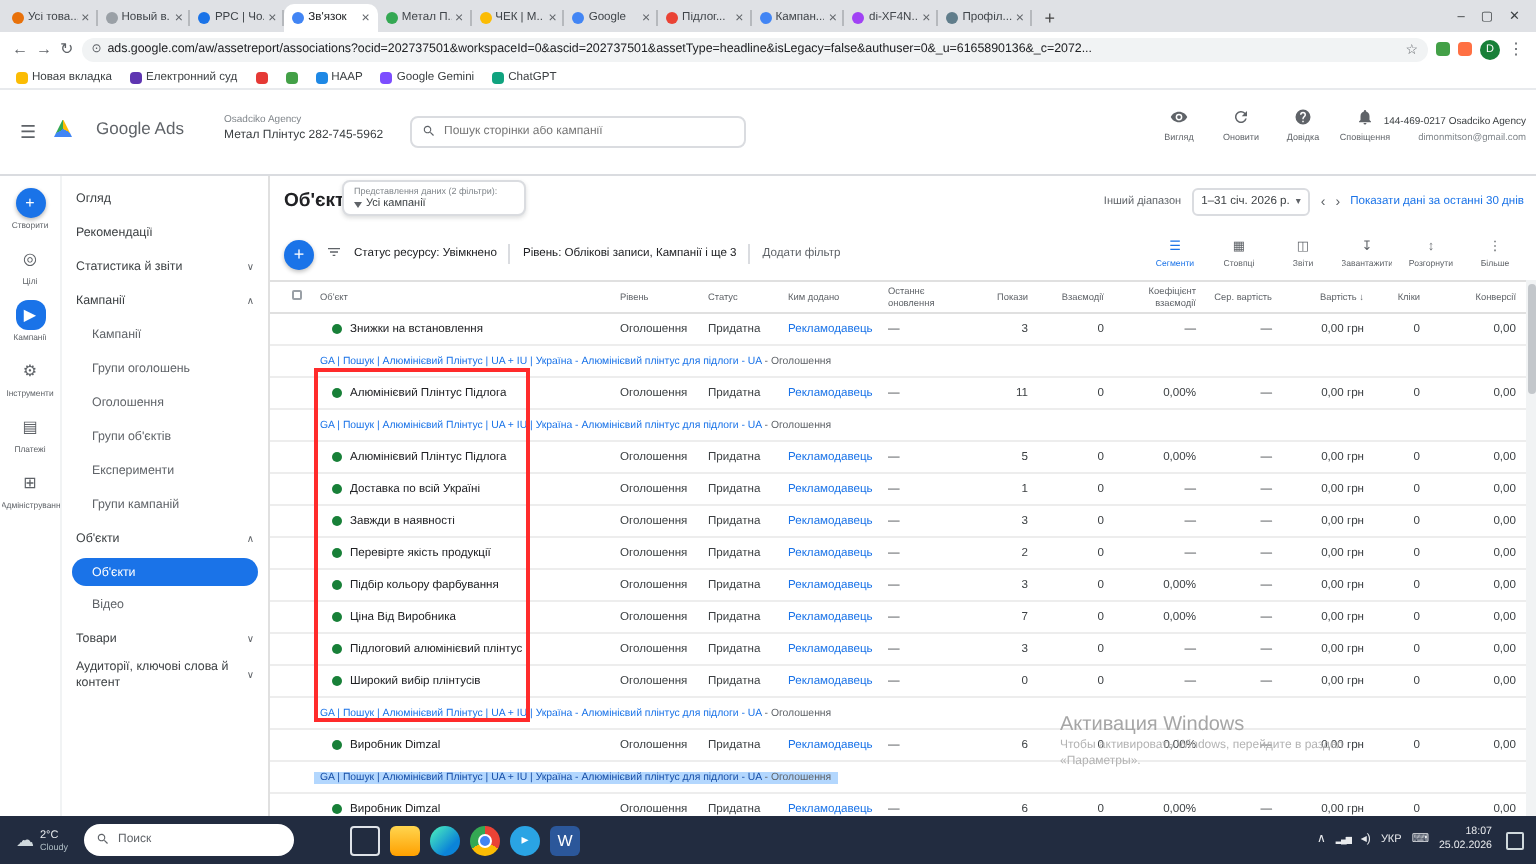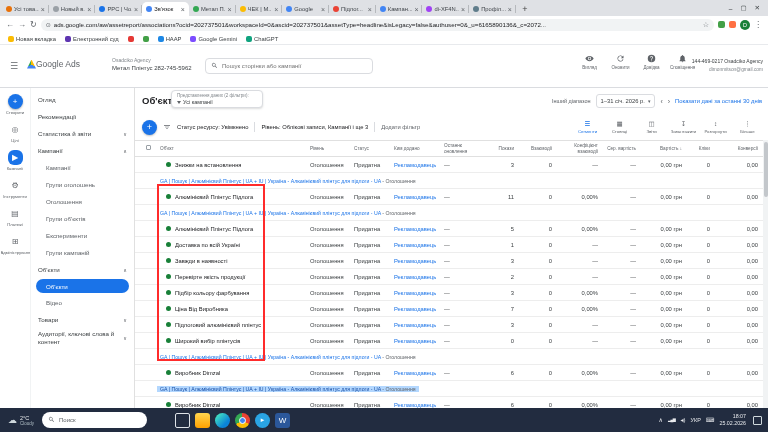--- a/index.html
+++ b/index.html
@@ -29,21 +29,21 @@
 .avatar{width:10px;height:10px;border-radius:50%;background:#188038;color:#fff;font-size:5.5px;display:flex;align-items:center;justify-content:center;flex:none}
 
 
 .bookmarks{position:absolute;top:33px;left:0;right:0;height:12px;background:#fff;display:flex;align-items:center;gap:9px;padding:0 8px;border-bottom:1px solid #e8eaed}
 .bm{display:flex;align-items:center;gap:2px;color:#3c4043;font-size:5.8px;white-space:nowrap}
 .bm-ic{width:6px;height:6px;border-radius:2px;flex:none}
 
 
 .adshead{position:absolute;top:45px;left:0;right:0;height:43px;background:#fff;border-bottom:1px solid #dadce0}
 .hamb{position:absolute;left:10px;top:16px;color:#5f6368;font-size:9px}
-.adslogo{position:absolute;left:27px;top:14px;display:flex;align-items:center;gap:0}
+.adslogo{position:absolute;left:27px;top:14px;display:flex;align-items:center;gap:12px}
 .adslogo .tri{width:9px;height:9px;background:conic-gradient(#fbbc04 0 33%,#4285f4 0 66%,#34a853 0);clip-path:polygon(50% 0,100% 100%,0 100%)}
 .adslogo .txt{font-size:8.5px;color:#5f6368}
 .acct{position:absolute;left:112px;top:12px;line-height:1.35}
 .acct .l1{font-size:5px;color:#80868b}
 .acct .l2{font-size:6px;color:#3c4043}
 .adssearch{position:absolute;left:205px;top:13px;width:168px;height:16px;border:1px solid #dadce0;border-radius:4px;display:flex;align-items:center;gap:4px;padding:0 5px}
 .adssearch input{border:0;outline:0;flex:1;font-size:6px;color:#5f6368;background:transparent}
 .hactions{position:absolute;right:72px;top:9px;display:flex;gap:4px}
 .hact{width:27px;display:flex;flex-direction:column;align-items:center;gap:1px;color:#5f6368}
 .hact .lbl{font-size:4.5px;white-space:nowrap}
@@ -694,20 +694,24 @@
           <div class="cell num">0,00</div>
         </div>
       </div>
     <div class="vscroll">
       <div class="vthumb"></div>
     </div>
   </main>
 
   <div class="annot"></div>
 
+  <div class="winwm">
+    <div class="t">Активация Windows</div>
+    <div class="s">Чтобы активировать Windows, перейдите в раздел «Параметры».</div>
+  </div>
 
   <footer class="taskbar">
     <div class="weather">
       <span class="wicon">☁</span>
       <div class="wtxt">
         <div class="t1">2°C</div>
         <div class="t2">Cloudy</div>
       </div>
     </div>
     <div class="tbsearch">

